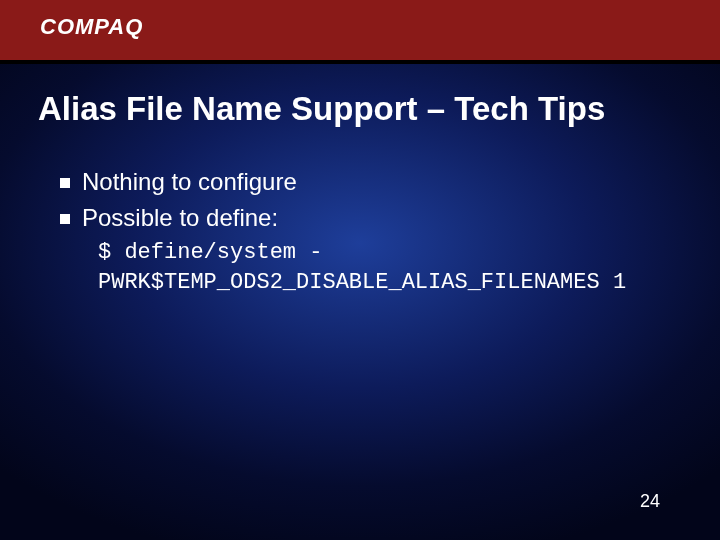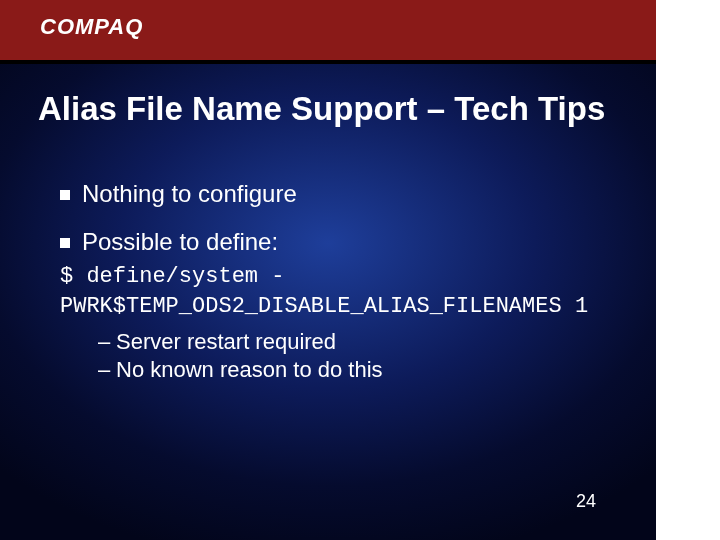--- a/index.html
+++ b/index.html
@@ -6,21 +6,21 @@
     margin: 0;
     padding: 0;
     width: 720px;
     height: 540px;
     overflow: hidden;
     font-family: Arial, Helvetica, sans-serif;
     background: #fff;
   }
   .slide {
     position: relative;
-    width: 656px;
+    width: 720px;
     height: 540px;
     background: radial-gradient(ellipse 70% 60% at 50% 45%, #1e3e9a 0%, #0d1b5a 45%, #050b2e 75%, #02051a 100%);
     color: #fff;
   }
   .top-bar {
     position: absolute;
     top: 0;
     left: 0;
     width: 100%;
     height: 64px;
@@ -51,34 +51,35 @@
   .content {
     position: absolute;
     top: 160px;
     left: 60px;
     right: 40px;
   }
   .bullet-l1 {
     display: flex;
     align-items: flex-start;
     font-size: 24px;
-    margin: 20px 0 6px 0;
+    margin: 8px 0 6px 0;
   }
   .sq-bullet {
     display: inline-block;
     width: 10px;
     height: 10px;
     background: #fff;
     margin-top: 10px;
     margin-right: 12px;
     flex: 0 0 auto;
   }
   .code-block {
     font-family: "Courier New", Courier, monospace;
     font-size: 22px;
+    margin-left: 38px;
     margin-top: 6px;
     line-height: 1.35;
     white-space: pre;
   }
   .sub-bullets {
     margin-left: 38px;
     margin-top: 8px;
   }
   .bullet-l2 {
     font-size: 22px;
@@ -115,26 +116,18 @@
     </div>
 
     <div class="bullet-l1">
       <span class="sq-bullet"></span>
       <span>Possible to define:</span>
     </div>
 
     <div class="code-block"><span>$ define/system -</span>
 <span>PWRK$TEMP_ODS2_DISABLE_ALIAS_FILENAMES 1</span></div>
 
-    <div class="sub-bullets">
-      <div class="bullet-l2">
-        <span class="dash">–</span><span>Server restart required</span>
-      </div>
-      <div class="bullet-l2">
-        <span class="dash">–</span><span>No known reason to do this</span>
-      </div>
-    </div>
 
   </div>
 
   <div class="page-num">24</div>
 
 </div>
 
 </body></html>

